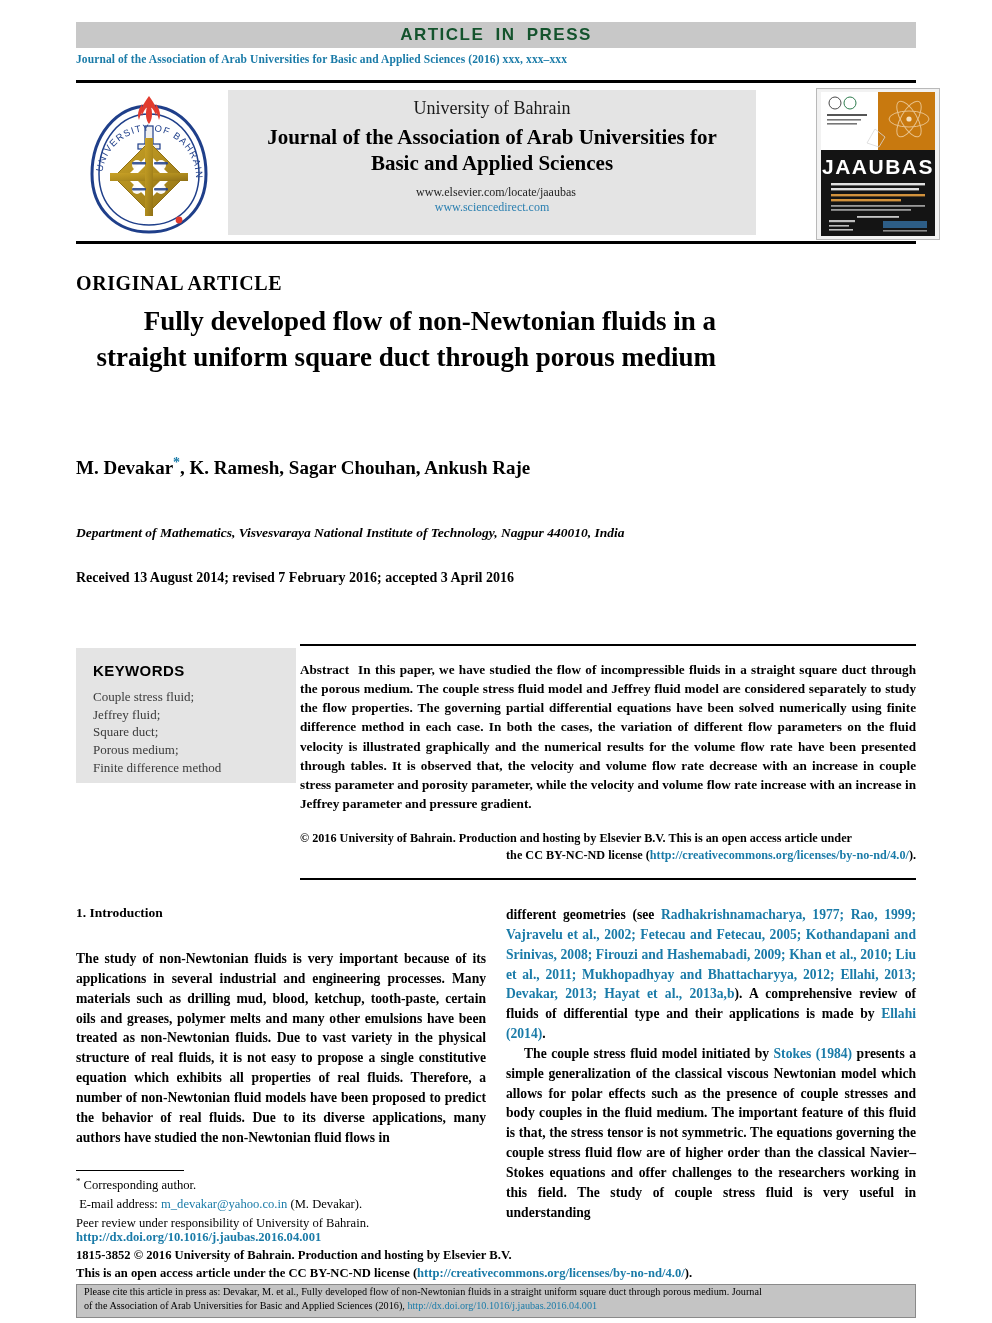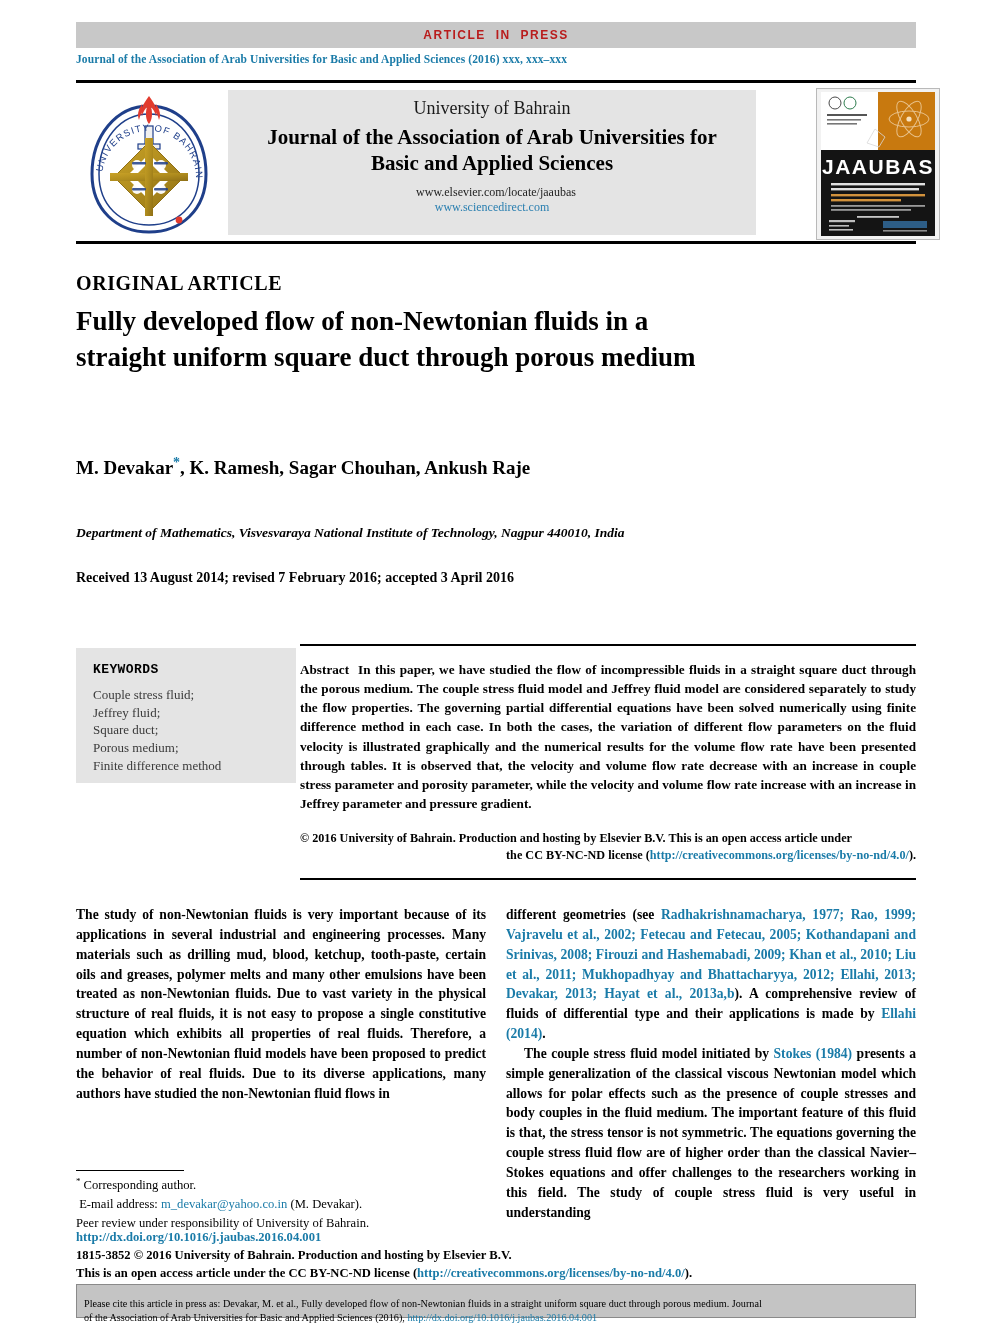--- a/index.html
+++ b/index.html
@@ -29,23 +29,23 @@
     width: 840px;
     height: 26px;
     background: #c8c8c8;
     display: flex;
     align-items: center;
     justify-content: center;
   }
   .press-banner span {
     font-family: "Liberation Sans", sans-serif;
     font-weight: bold;
-    font-size: 12px;
+    font-size: 17px;
     letter-spacing: 1.5px;
-    color: #b91c1c;
+    color: #14532d;
     word-spacing: 5px;
   }
 
   .journal-ref {
     position: absolute;
     left: 76px;
     top: 53px;
     font-family: "Liberation Serif", serif;
     font-weight: bold;
     font-size: 11.5px;
@@ -137,20 +137,21 @@
   .art-title {
     position: absolute;
     left: 76px;
     top: 303px;
     width: 640px;
     font-size: 27px;
     font-weight: bold;
     line-height: 1.34;
     font-family: "Liberation Serif", serif;
     color: #000;
+    text-align: right;
   }
   .authors {
     position: absolute;
     left: 76px;
     top: 455px;
     width: 700px;
     font-size: 19px;
     font-weight: bold;
     font-family: "Liberation Serif", serif;
   }
@@ -184,25 +185,25 @@
     position: absolute;
     left: 76px;
     top: 648px;
     width: 220px;
     height: 135px;
     background: #e4e4e4;
     box-sizing: border-box;
     padding: 14px 0 0 17px;
   }
   .kw-title {
-    font-size: 13px;
+    font-size: 15px;
     font-weight: bold;
     letter-spacing: 0.4px;
     margin-bottom: 9px;
-    font-family: Liberation Mono, monospace;
+    font-family: Liberation Sans, sans-serif;
   }
   .kw-list div {
     font-size: 13px;
     line-height: 1.36;
     color: #3a3a3a;
     font-family: "Liberation Serif", serif;
   }
 
   .abs-rule-top {
     position: absolute;
@@ -319,21 +320,21 @@
   
   .cite-box {
     position: absolute;
     left: 76px;
     top: 1284px;
     width: 840px;
     height: 34px;
     background: #c4c4c4;
     border: 1px solid #8a8a8a;
     box-sizing: border-box;
-    padding: 12px 7px 0 7px;
+    padding: 0 7px 0 7px;
     font-size: 10.2px;
     line-height: 1.35;
     font-family: "Liberation Serif", serif;
   }
 </style>
 </head>
 <body>
 
 <div class="page">
 
@@ -493,20 +494,21 @@
   </div>
   <div class="copyright">
     <span>© 2016 University of Bahrain. Production and hosting by Elsevier B.V. This is an open access article under</span>
     <span class="l2">
       <span>the CC BY-NC-ND license (</span><span class="lnk">http://creativecommons.org/licenses/by-no-nd/4.0/</span><span>).</span>
     </span>
   </div>
   <div class="abs-rule-bottom"></div>
 
   <div class="col-left">
+    <div class="sec-head">1. Introduction</div>
     <p class="body-p">The study of non-Newtonian fluids is very important because of its applications in several industrial and engineering processes. Many materials such as drilling mud, blood, ketchup, tooth-paste, certain oils and greases, polymer melts and many other emulsions have been treated as non-Newtonian fluids. Due to vast variety in the physical structure of real fluids, it is not easy to propose a single constitutive equation which exhibits all properties of real fluids. Therefore, a number of non-Newtonian fluid models have been proposed to predict the behavior of real fluids. Due to its diverse applications, many authors have studied the non-Newtonian fluid flows in</p>
   </div>
 
   <div class="col-right">
     <p class="body-p"><span>different geometries (see </span><span class="lnk">Radhakrishnamacharya, 1977; Rao, 1999; Vajravelu et al., 2002; Fetecau and Fetecau, 2005; Kothandapani and Srinivas, 2008; Firouzi and Hashemabadi, 2009; Khan et al., 2010; Liu et al., 2011; Mukhopadhyay and Bhattacharyya, 2012; Ellahi, 2013; Devakar, 2013; Hayat et al., 2013a,b</span><span>). A comprehensive review of fluids of differential type and their applications is made by </span><span class="lnk">Ellahi (2014)</span><span>.</span></p>
     <p class="body-p indent"><span>The couple stress fluid model initiated by </span><span class="lnk">Stokes (1984)</span><span> presents a simple generalization of the classical viscous Newtonian model which allows for polar effects such as the presence of couple stresses and body couples in the fluid medium. The important feature of this fluid is that, the stress tensor is not symmetric. The equations governing the couple stress fluid flow are of higher order than the classical Navier–Stokes equations and offer challenges to the researchers working in this field. The study of couple stress fluid is very useful in understanding</span></p>
   </div>
 
   <div class="fn-rule"></div>
   <div class="footnotes">

